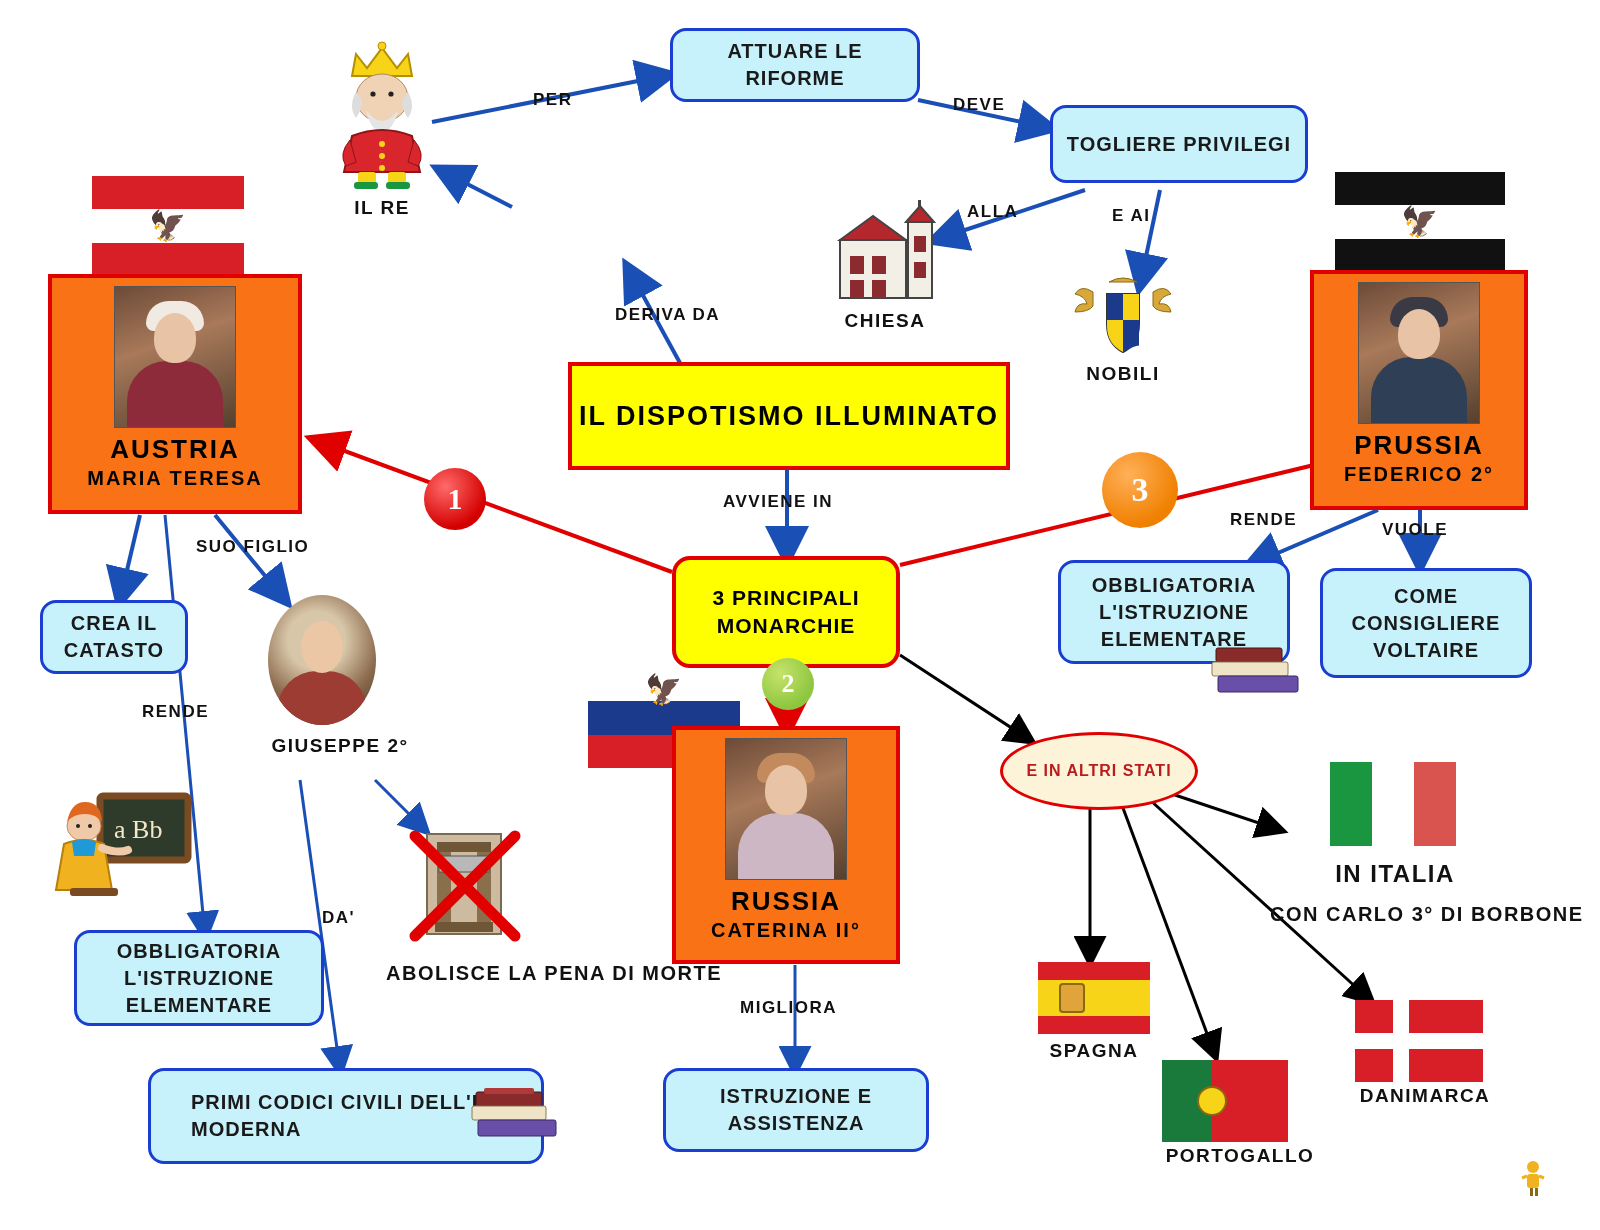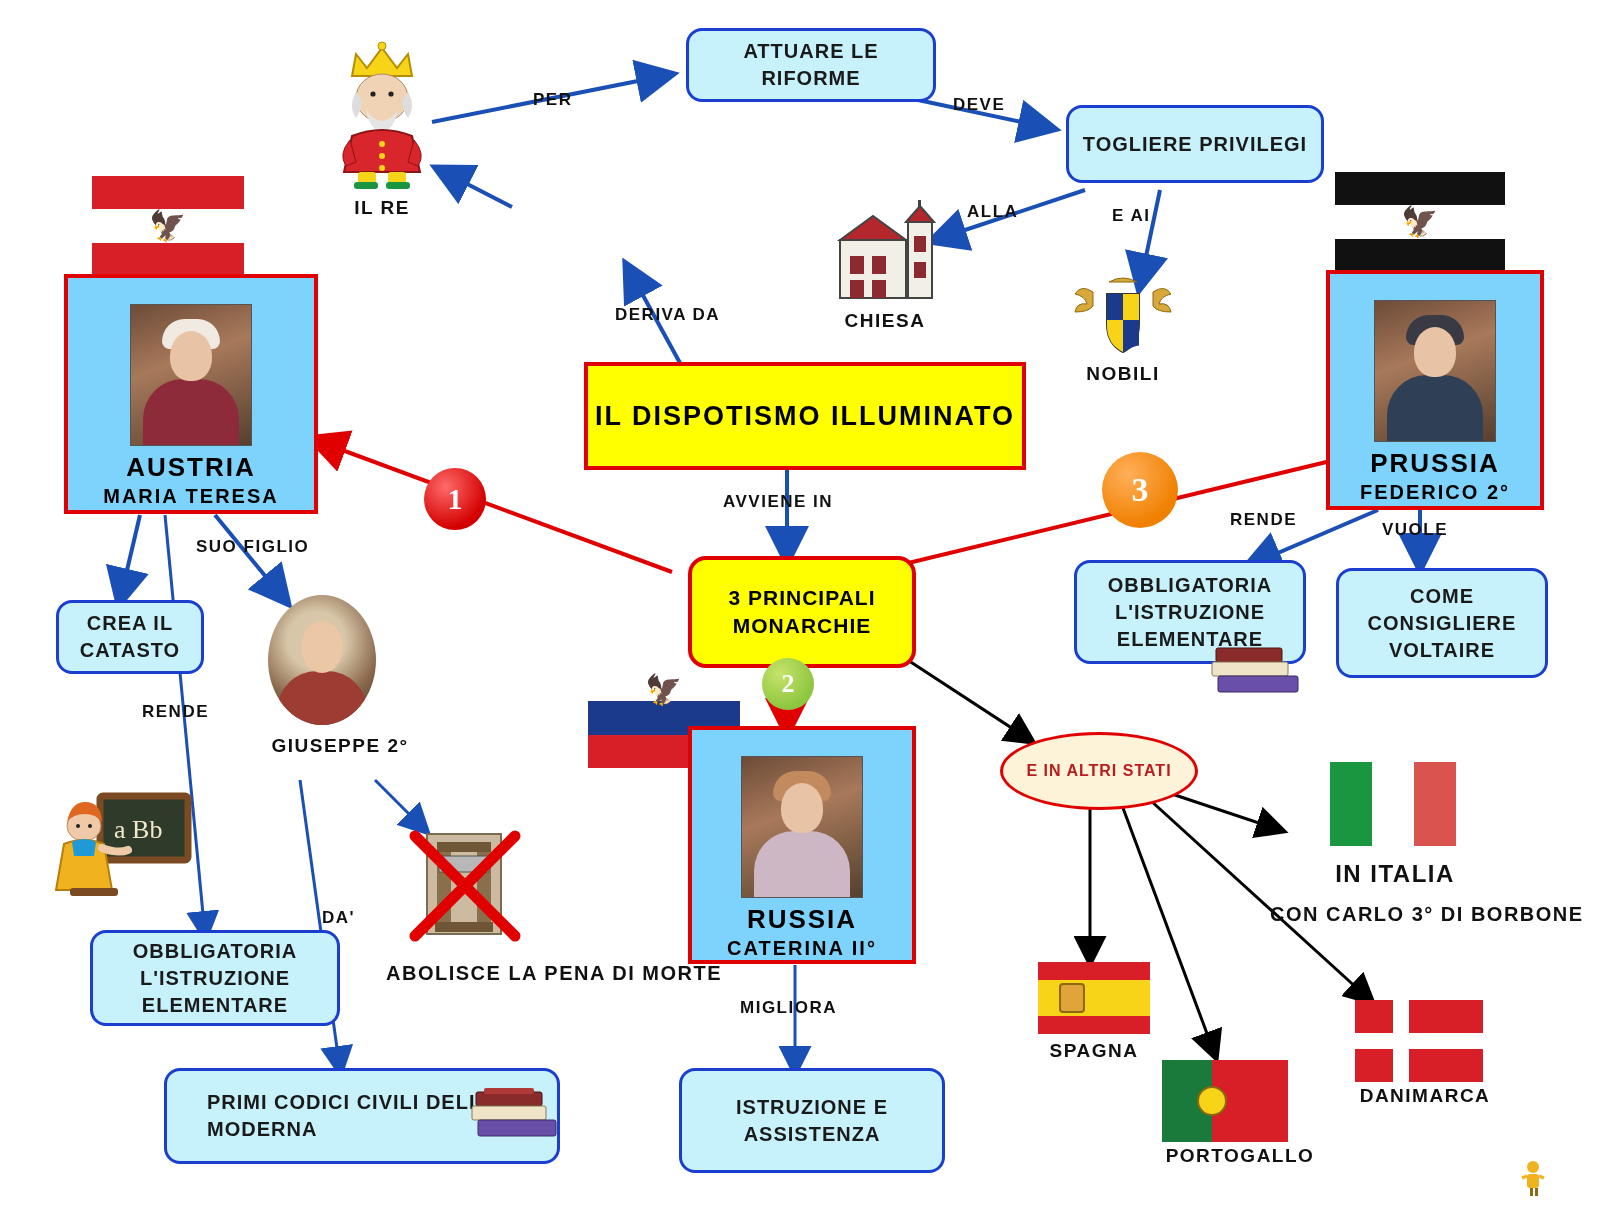--- a/index.html
+++ b/index.html
@@ -24,21 +24,20 @@
     pointer-events: none;
   }
   .node {
     position: absolute;
     box-sizing: border-box;
     display: flex;
     flex-direction: column;
     align-items: center;
     justify-content: center;
     text-align: center;
-    margin-left: 16px;
   }
   
   .cyan {
     background: #c7f2fb;
     border: 3px solid #1a3fd0;
     border-radius: 16px;
     color: #1a1a1a;
     font-weight: bold;
     letter-spacing: 1px;
     font-size: 20px;
@@ -61,27 +60,27 @@
     border-radius: 18px;
     color: #000;
     font-weight: bold;
     font-size: 21px;
     letter-spacing: 1px;
     line-height: 1.35;
     padding: 4px 8px;
   }
   
   .monarch {
-    background: #7dd3fc;
+    background: #f97316;
     border: 4px solid #e00000;
     display: flex;
     flex-direction: column;
     align-items: center;
     justify-content: flex-start;
-    padding-top: 26px;
+    padding-top: 8px;
   }
   .monarch .portrait {
     width: 120px;
     height: 140px;
     border: 1px solid #555;
     background: linear-gradient(160deg,#6d4b38 0%,#a8795a 40%,#55402e 100%);
     position: relative;
     overflow: hidden;
   }
   .monarch .portrait .face {
@@ -502,21 +501,21 @@
   <div class="node monarch" style="left:672px; top:726px; width:228px; height:238px;">
     <div class="portrait">
       <div class="body" style="background:#cdb7c4;"></div>
       <div class="hair" style="background:#c38a5e;"></div>
       <div class="face"></div>
     </div>
     <div class="country">RUSSIA</div>
     <div class="ruler">CATERINA    II°</div>
   </div>
   <div class="lbl" style="left:740px; top:998px;">MIGLIORA</div>
-  <div class="node cyan" style="left:663px; top:1068px; width:266px; height:105px;">ISTRUZIONE   E   ASSISTENZA</div>
+  <div class="node cyan" style="left:663px; top:1068px; width:266px; height:84px;">ISTRUZIONE   E   ASSISTENZA</div>
 
   <div class="ellipse" style="left:1000px; top:732px; width:192px; height:72px;">E IN   ALTRI   STATI</div>
 
   <div class="flag italy" style="left:1330px; top:762px; width:126px; height:84px;"></div>
   <div class="cap" style="left:1300px; top:860px; width:190px; font-size:24px;">IN   ITALIA</div>
   <div class="cap" style="left:1270px; top:898px; width:250px; font-size:20px; line-height:1.6;">CON   CARLO   3° DI   BORBONE</div>
 
   <div class="flag spain" style="left:1038px; top:962px; width:112px; height:72px;">
     <span class="crest-circle" style="left:30%;"></span>
   </div>

